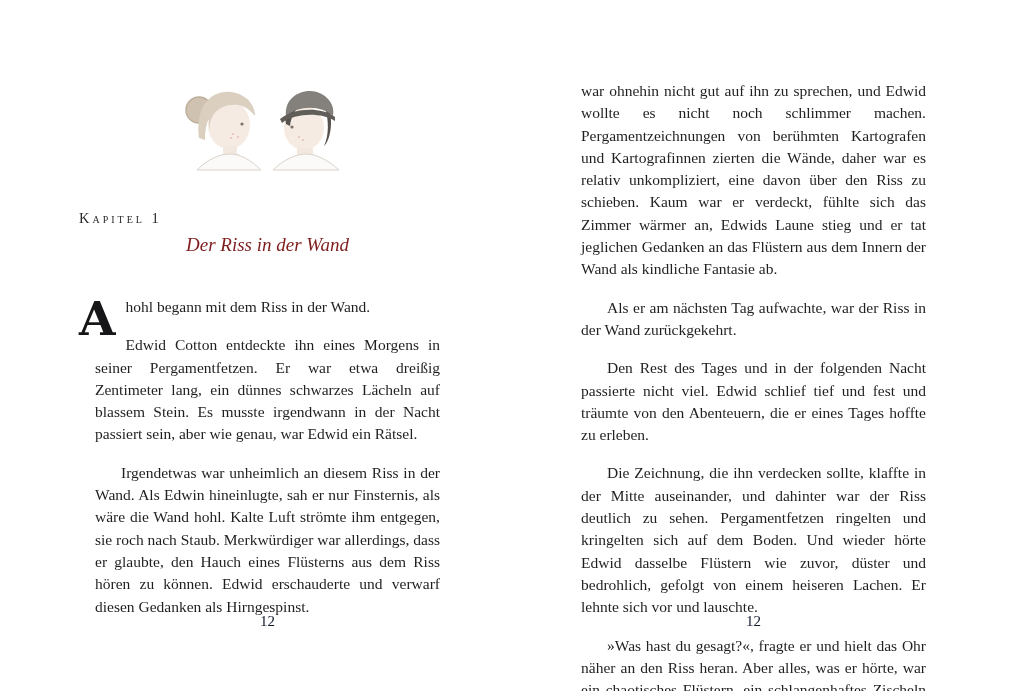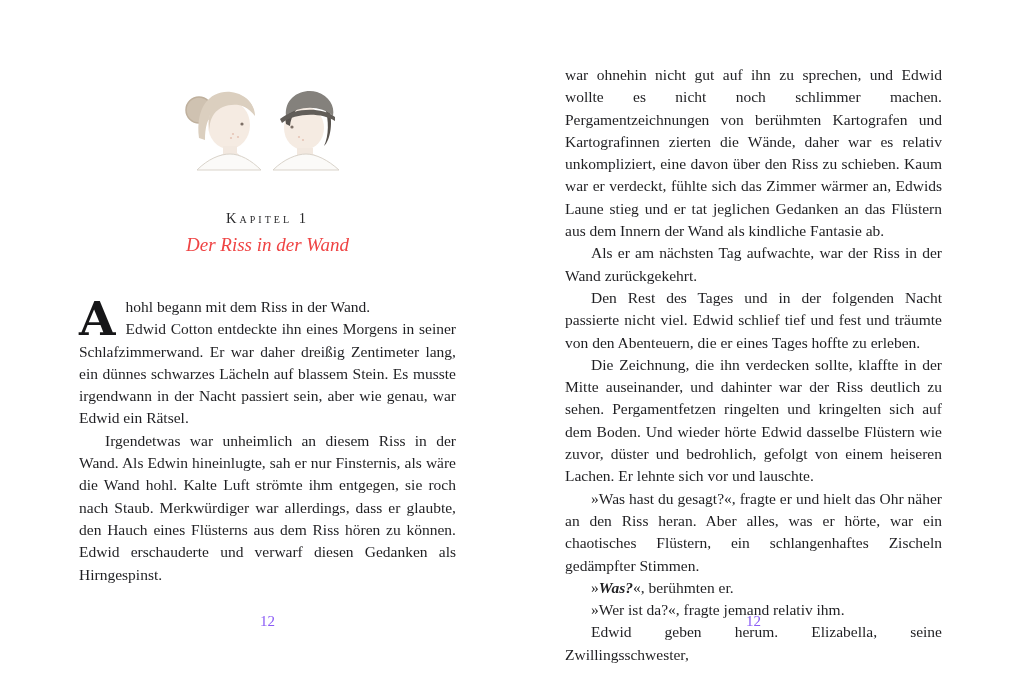--- a/index.html
+++ b/index.html
@@ -14,65 +14,65 @@
     overflow: hidden;
   }
   .page { position: absolute; top: 0; height: 691px; width: 377px; }
   .page-left  { left: 79px; }
   .page-right { left: 565px; }
 
   .illustration { display: block; margin: 50px auto 0 auto; }
 
   .chapter-label {
     margin-top: 10px;
-    text-align: center;
+    text-align: left;
     font-variant: small-caps;
     letter-spacing: 3px;
     font-size: 14.5px;
     color: #2a2a2c;
   }
   .chapter-title {
     margin-top: 7px;
     text-align: center;
     font-style: italic;
     font-size: 19px;
-    color: #ef4444;
+    color: #7f1d1d;
   }
 
   .body-text {
     font-size: 15.5px;
     line-height: 22.3px;
     text-align: justify;
     hyphens: auto;
     -webkit-hyphens: auto;
   }
   .body-left  { margin-top: 40px; }
   .body-right { padding-top: 64px; }
 
-  .body-text p { margin: 0; text-indent: 26px; }
+  .body-text p { margin: 16px; text-indent: 26px; }
   .body-text p.flush { text-indent: 0; }
 
   .dropcap {
     float: left;
     font-family: "DejaVu Serif", serif;
     font-weight: bold;
     font-size: 47px;
     line-height: 43px;
     padding: 1px 10px 0 0;
     color: #161618;
   }
 
   .folio {
     position: absolute;
     top: 613px;
     left: 0;
     right: 0;
     text-align: center;
     font-size: 15px;
-    color: #8b5cf6;
+    color: #0f172a;
   }
 
   em.dialog-word { font-style: italic; font-weight: bold; }
 </style>
 </head>
 <body>
 
 <div class="spread">
 
   <div class="page page-left">
@@ -107,21 +107,21 @@
       </g>
     </svg>
 
     <div class="chapter-label">Kapitel 1</div>
 
     <div class="chapter-title">Der Riss in der Wand</div>
 
     <div class="body-text body-left">
       <span class="dropcap">A</span>
       <p class="flush">hohl begann mit dem Riss in der Wand.</p>
-      <p class="flush">Edwid Cotton entdeckte ihn eines Morgens in seiner Schlafzimmerwand. Er war daher dreißig Zentimeter lang, ein dünnes schwarzes Lächeln auf blassem Stein. Es musste irgendwann in der Nacht passiert sein, aber wie genau, war Edwid ein Rätsel.</p>
+      <p class="flush">Edwid Cotton entdeckte ihn eines Morgens in seiner Pergamentfetzen. Er war etwa dreißig Zentimeter lang, ein dünnes schwarzes Lächeln auf blassem Stein. Es musste irgendwann in der Nacht passiert sein, aber wie genau, war Edwid ein Rätsel.</p>
       <p>Irgendetwas war unheimlich an diesem Riss in der Wand. Als Edwin hineinlugte, sah er nur Finsternis, als wäre die Wand hohl. Kalte Luft strömte ihm entgegen, sie roch nach Staub. Merkwürdiger war allerdings, dass er glaubte, den Hauch eines Flüsterns aus dem Riss hören zu können. Edwid erschauderte und verwarf diesen Gedanken als Hirngespinst.</p>
     </div>
 
     <div class="folio">12</div>
   </div>
 
   <div class="page page-right">
 
     <div class="body-text body-right">
       <p class="flush">war ohnehin nicht gut auf ihn zu sprechen, und Edwid wollte es nicht noch schlimmer machen. Pergamentzeichnungen von berühmten Kartografen und Kartografinnen zierten die Wände, daher war es relativ unkompliziert, eine davon über den Riss zu schieben. Kaum war er verdeckt, fühlte sich das Zimmer wärmer an, Edwids Laune stieg und er tat jeglichen Gedanken an das Flüstern aus dem Innern der Wand als kindliche Fantasie ab.</p>

